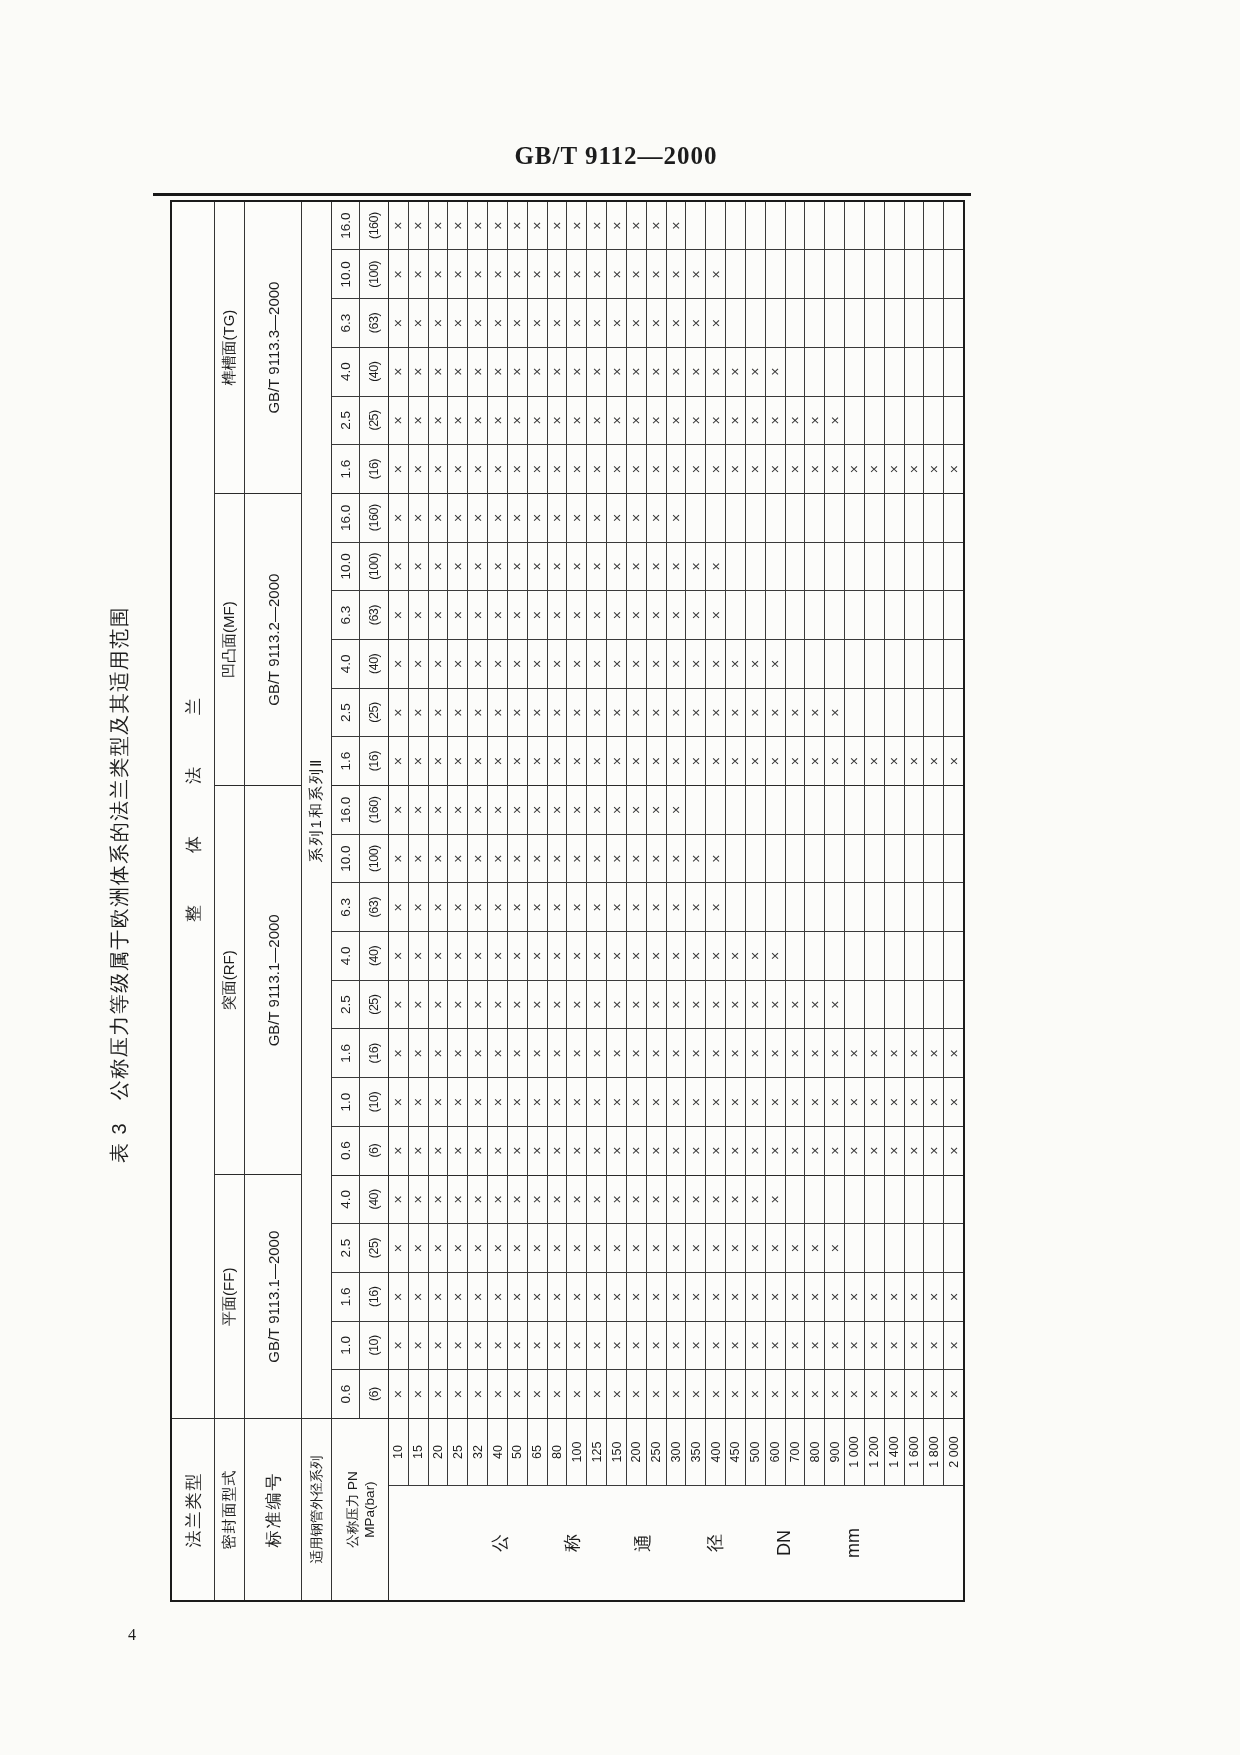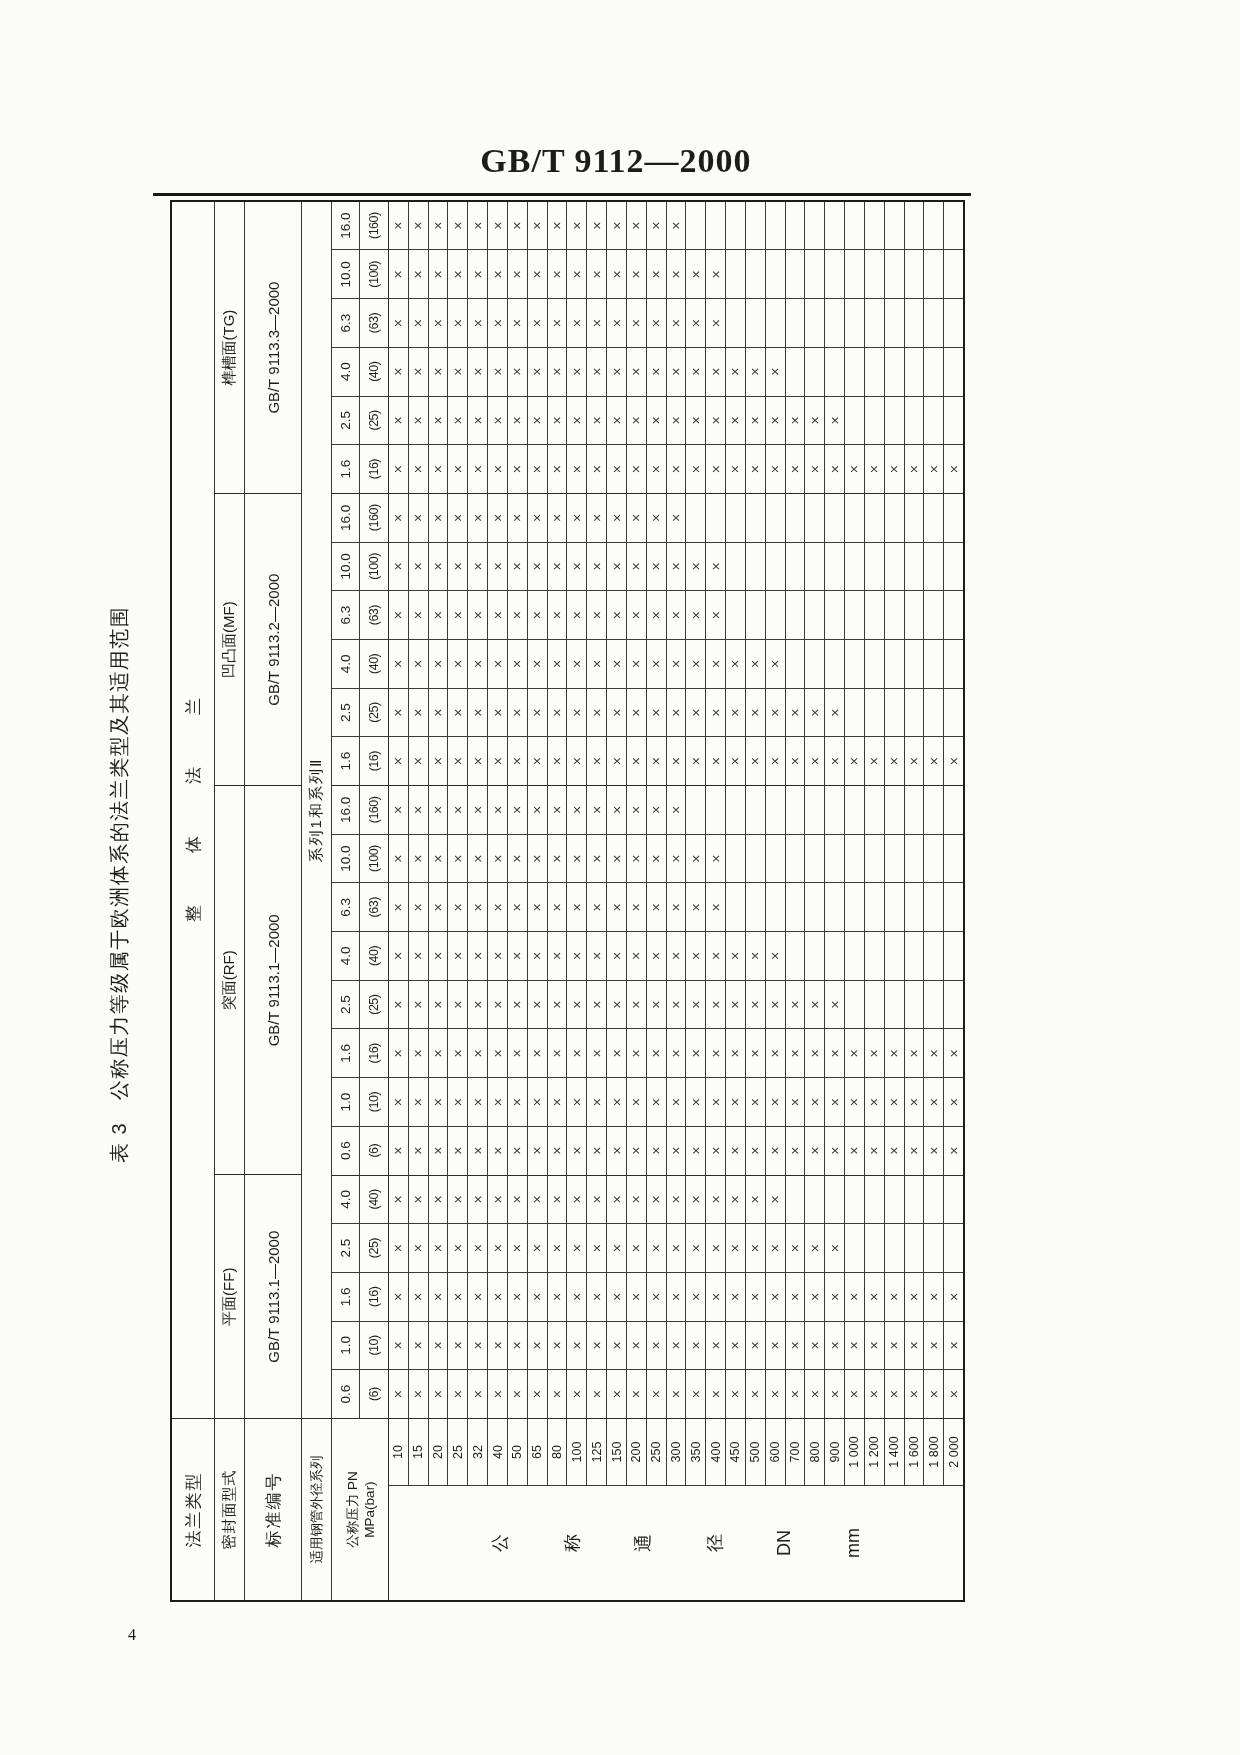--- a/index.html
+++ b/index.html
@@ -1,19 +1,19 @@
 <!DOCTYPE html>
 <html><head>
 <meta charset="utf-8">
 <style>
   html,body{margin:0;padding:0;}
   .page{position:relative;width:1240px;height:1755px;background:#fbfbf8;overflow:hidden;
         font-family:"Liberation Sans",sans-serif;color:#1c1c1c;}
   .doc-header{position:absolute;left:416px;top:142px;width:400px;text-align:center;
-        font-family:"Liberation Serif",serif;font-weight:bold;font-size:34px;letter-spacing:1px;}
+        font-family:"Liberation Serif",serif;font-weight:bold;font-size:25px;letter-spacing:1px;}
   .top-rule{position:absolute;left:153px;top:193px;width:818px;height:3px;background:#181818;}
   .page-num{position:absolute;left:128px;top:1626px;font-family:"Liberation Serif",serif;font-size:16px;}
   .vtitle{position:absolute;left:106px;top:1163px;width:588px;height:46px;
         transform-origin:0 0;transform:rotate(-90deg);
         font-size:20px;letter-spacing:1.5px;white-space:nowrap;font-family:"Liberation Sans",sans-serif;}
   
   .table-rot{position:absolute;left:170px;top:200px;width:1402px;height:795px;
         transform-origin:0 0;transform:rotate(-90deg) translateX(-1402px);}
   .ltable{width:100%;height:100%;box-sizing:border-box;border:2.5px solid #1b1b1b;
         display:flex;flex-direction:column;background:#fcfcfa;}

